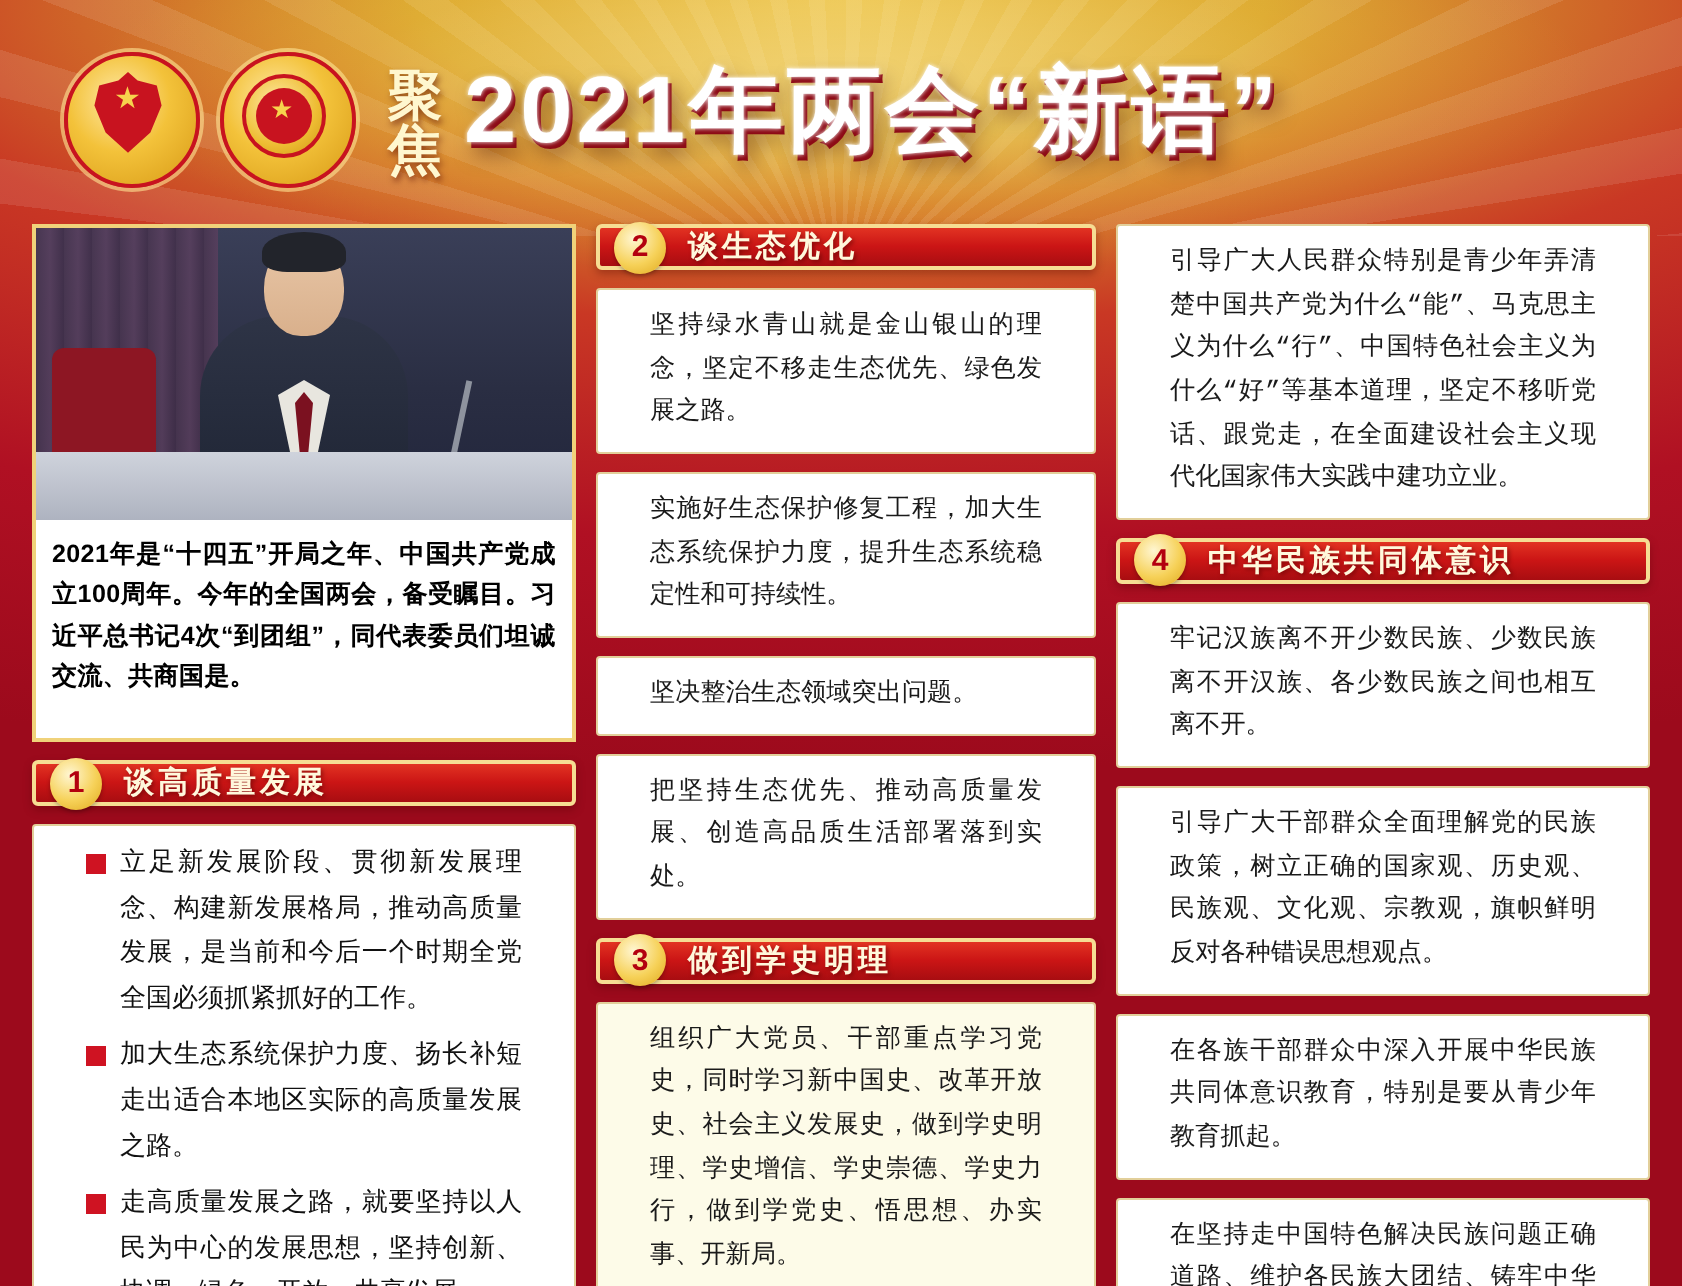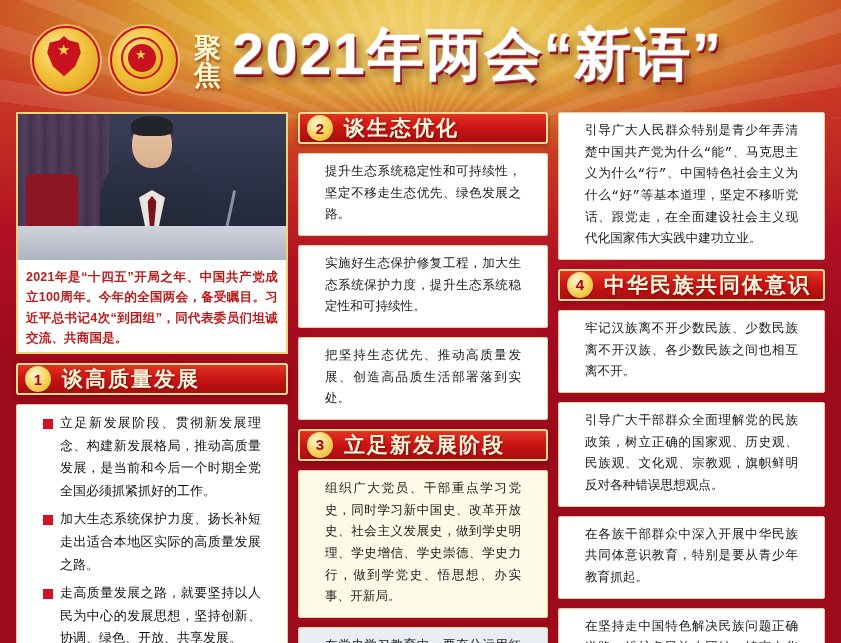--- a/index.html
+++ b/index.html
@@ -117,21 +117,21 @@
     text-shadow: 1px 2px 3px rgba(80,0,0,0.55);
     display: flex;
     flex-direction: column;
     align-items: center;
     padding-top: 8px;
   }
   .juji span { display: block; }
 
   .main-title {
     flex: 1;
-    font-size: 57px;
+    font-size: 47px;
     line-height: 1.0;
     font-weight: bold;
     color: #fff;
     letter-spacing: 2px;
     text-shadow:
       0 0 2px #fff,
       2px 3px 0 #8d0b16,
       4px 6px 10px rgba(60,0,0,0.5);
     padding-bottom: 8px;
     white-space: nowrap;
@@ -219,25 +219,25 @@
     border-radius: 50% 50% 30% 30%;
     background: #22242b;
   }
   .photo .mic {
     position: absolute; right: 54px; bottom: 30px; width: 3px; height: 40px;
     background: #8e939e; transform: rotate(12deg);
   }
 
   .caption {
     background: #fff;
-    color: #b91c1c;
+    color: #000000;
     font-size: 12.5px;
     font-weight: bold;
     line-height: 1.62;
-    padding: 7px 8px 4px 8px;
+    padding: 7px 8px 21px 8px;
     letter-spacing: 0.2px;
     text-align: justify;
   }
 
   
   .sec-head {
     position: relative;
     display: flex;
     align-items: center;
     height: 40px;
@@ -258,21 +258,21 @@
     color: #b3000f;
     font-size: 15px;
     font-weight: bold;
     display: flex;
     align-items: center;
     justify-content: center;
     box-shadow: 0 1px 2px rgba(0,0,0,.3);
   }
   .sec-title {
     color: #fff8dc;
-    font-size: 21px;
+    font-size: 15px;
     font-weight: bold;
     letter-spacing: 2px;
     text-shadow: 1px 1px 2px rgba(90,0,0,.6);
     white-space: nowrap;
   }
 
   
   .box {
     background: #ffffff;
     border: 1px solid #e2cf9a;
@@ -376,27 +376,28 @@
         </div>
       </div>
     </div>
 
     <div class="col col2">
       <div class="sec-head">
         <div class="sec-num">2</div>
         <div class="sec-title">谈生态优化</div>
       </div>
 
-      <div class="box">提升生态系统稳定性和可持续性，坚定不移走生态优先、绿色发展之路。</div>
+      <div class="box">坚持绿水青山就是金山银山的理念，坚定不移走生态优先、绿色发展之路。</div>
       <div class="box">实施好生态保护修复工程，加大生态系统保护力度，提升生态系统稳定性和可持续性。</div>
+      <div class="box">坚决整治生态领域突出问题。</div>
       <div class="box">把坚持生态优先、推动高质量发展、创造高品质生活部署落到实处。</div>
 
       <div class="sec-head">
         <div class="sec-num">3</div>
-        <div class="sec-title">立足新发展阶段</div>
+        <div class="sec-title">做到学史明理</div>
       </div>
 
       <div class="box cream">组织广大党员、干部重点学习党史，同时学习新中国史、改革开放史、社会主义发展史，做到学史明理、学史增信、学史崇德、学史力行，做到学党史、悟思想、办实事、开新局。</div>
       <div class="box blue fill">在党史学习教育中，要充分运用红色资源，教育引导广大党员、干部坚定理想信念、筑牢初心使命，不断增强斗争精神、提高斗争本领，做到在复杂形势面前不迷航、在艰巨斗争面前不退缩。</div>
     </div>
 
     <div class="col col3">
       <div class="box">引导广大人民群众特别是青少年弄清楚中国共产党为什么“能”、马克思主义为什么“行”、中国特色社会主义为什么“好”等基本道理，坚定不移听党话、跟党走，在全面建设社会主义现代化国家伟大实践中建功立业。</div>
 
       <div class="sec-head">

